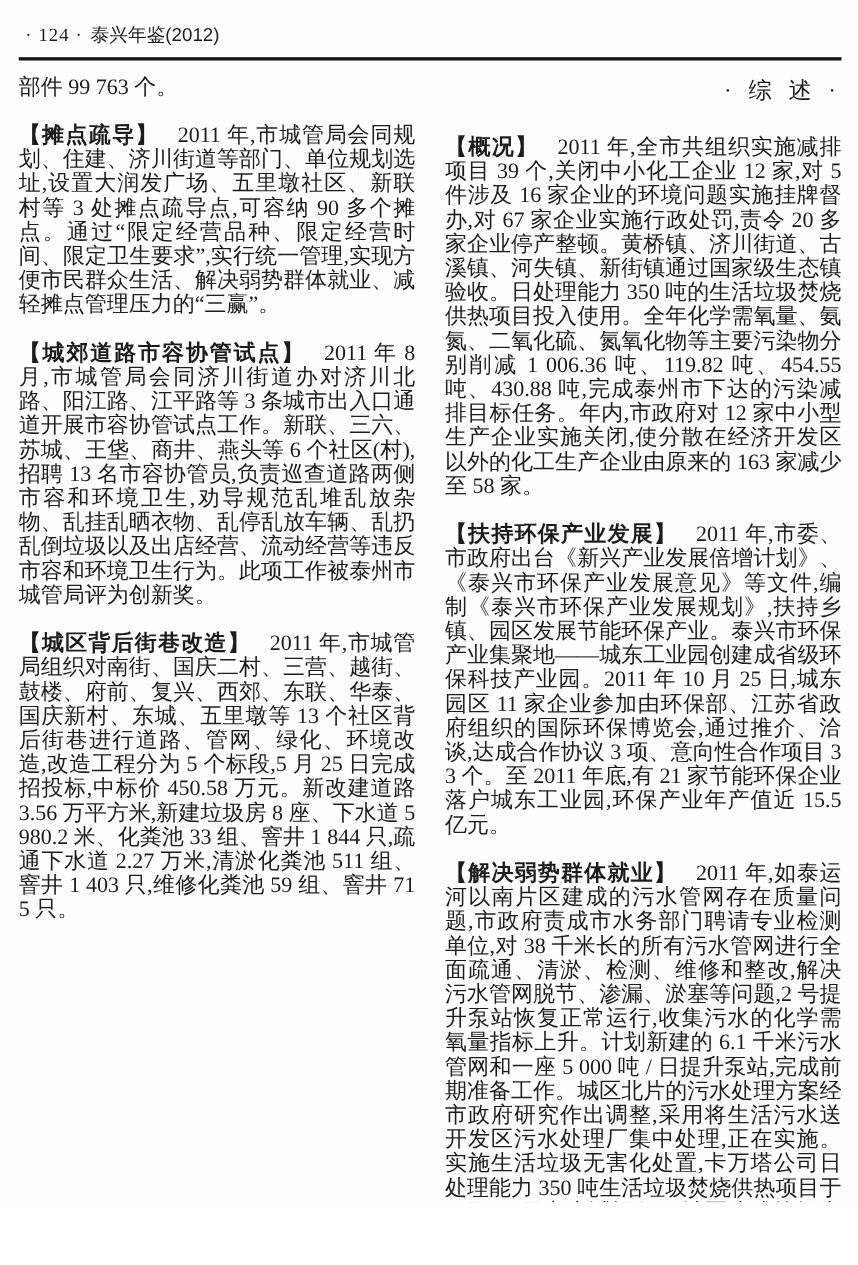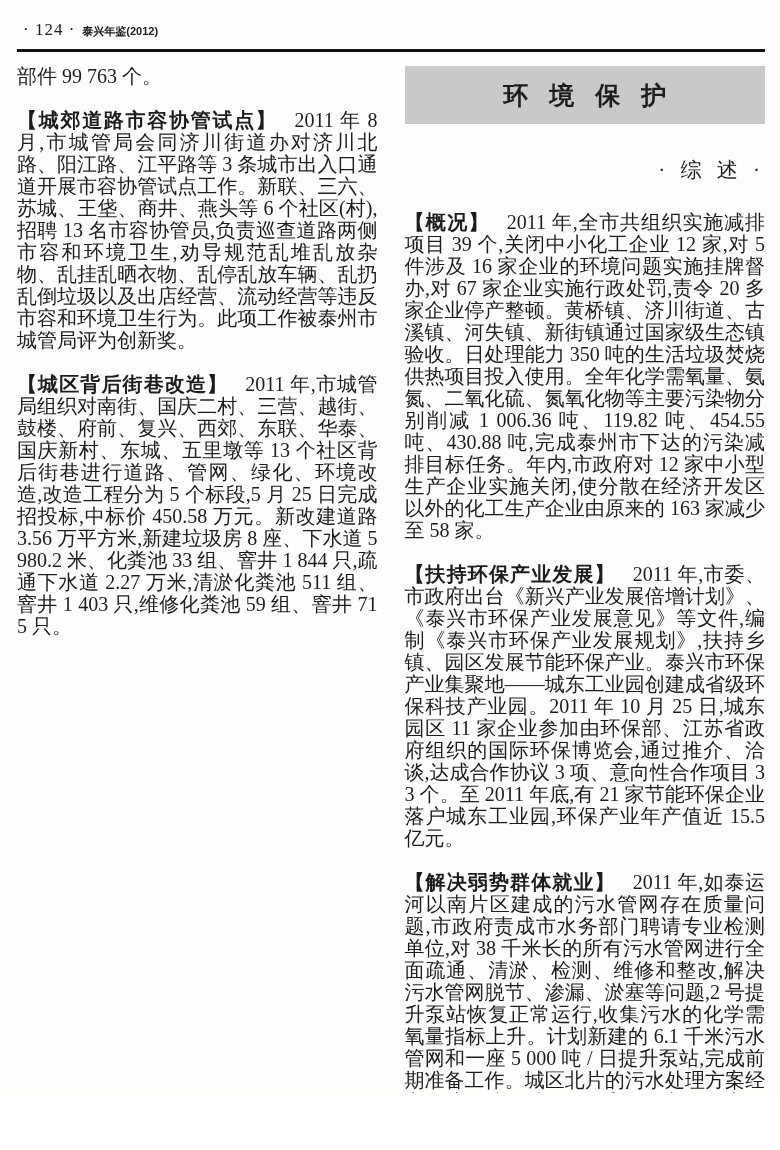--- a/index.html
+++ b/index.html
@@ -26,22 +26,22 @@
     gap: 7px;
     padding-left: 6px;
     margin-bottom: 9px;
   }
   .pagenum {
     font-size: 17px;
     letter-spacing: 1px;
   }
   .booktitle {
     font-family: "Liberation Sans", "DejaVu Sans", sans-serif;
-    font-weight: 700;
-    font-size: 11px;
+    font-weight: 400;
+    font-size: 17px;
   }
   .rule {
     height: 3px;
     background: var(--rule);
     margin-bottom: 13px;
   }
   
   .columns {
     display: flex;
     gap: 27px;
@@ -96,31 +96,31 @@
 
   <div class="rule"></div>
 
   <div class="columns">
 
     <div class="col">
       <p class="para">
         <span>部件 99 763 个。</span>
       </p>
       <p class="para">
+        <span class="entry-head">【摊点疏导】</span><span>2011 年,市城管局会同规划、住建、济川街道等部门、单位规划选址,设置大润发广场、五里墩社区、新联村等 3 处摊点疏导点,可容纳 90 多个摊点。通过“限定经营品种、限定经营时间、限定卫生要求”,实行统一管理,实现方便市民群众生活、解决弱势群体就业、减轻摊点管理压力的“三赢”。</span>
+      </p>
+      <p class="para">
         <span class="entry-head">【城郊道路市容协管试点】</span><span>2011 年 8 月,市城管局会同济川街道办对济川北路、阳江路、江平路等 3 条城市出入口通道开展市容协管试点工作。新联、三六、苏城、王垡、商井、燕头等 6 个社区(村),招聘 13 名市容协管员,负责巡查道路两侧市容和环境卫生,劝导规范乱堆乱放杂物、乱挂乱晒衣物、乱停乱放车辆、乱扔乱倒垃圾以及出店经营、流动经营等违反市容和环境卫生行为。此项工作被泰州市城管局评为创新奖。</span>
       </p>
       <p class="para">
         <span class="entry-head">【城区背后街巷改造】</span><span>2011 年,市城管局组织对南街、国庆二村、三营、越街、鼓楼、府前、复兴、西郊、东联、华泰、国庆新村、东城、五里墩等 13 个社区背后街巷进行道路、管网、绿化、环境改造,改造工程分为 5 个标段,5 月 25 日完成招投标,中标价 450.58 万元。新改建道路 3.56 万平方米,新建垃圾房 8 座、下水道 5 980.2 米、化粪池 33 组、窨井 1 844 只,疏通下水道 2.27 万米,清淤化粪池 511 组、窨井 1 403 只,维修化粪池 59 组、窨井 715 只。</span>
       </p>
     </div>
 
     <div class="col">
-      <div class="chapter-box">
-        <span>环 境 保 护</span>
-      </div>
       <div class="section-title">
         <span>· 综  述 ·</span>
       </div>
       <p class="para">
         <span class="entry-head">【概况】</span><span>2011 年,全市共组织实施减排项目 39 个,关闭中小化工企业 12 家,对 5 件涉及 16 家企业的环境问题实施挂牌督办,对 67 家企业实施行政处罚,责令 20 多家企业停产整顿。黄桥镇、济川街道、古溪镇、河失镇、新街镇通过国家级生态镇验收。日处理能力 350 吨的生活垃圾焚烧供热项目投入使用。全年化学需氧量、氨氮、二氧化硫、氮氧化物等主要污染物分别削减 1 006.36 吨、119.82 吨、454.55 吨、430.88 吨,完成泰州市下达的污染减排目标任务。年内,市政府对 12 家中小型生产企业实施关闭,使分散在经济开发区以外的化工生产企业由原来的 163 家减少至 58 家。</span>
       </p>
       <p class="para">
         <span class="entry-head">【扶持环保产业发展】</span><span>2011 年,市委、市政府出台《新兴产业发展倍增计划》、《泰兴市环保产业发展意见》等文件,编制《泰兴市环保产业发展规划》,扶持乡镇、园区发展节能环保产业。泰兴市环保产业集聚地——城东工业园创建成省级环保科技产业园。2011 年 10 月 25 日,城东园区 11 家企业参加由环保部、江苏省政府组织的国际环保博览会,通过推介、洽谈,达成合作协议 3 项、意向性合作项目 33 个。至 2011 年底,有 21 家节能环保企业落户城东工业园,环保产业年产值近 15.5 亿元。</span>
       </p>
       <p class="para">

